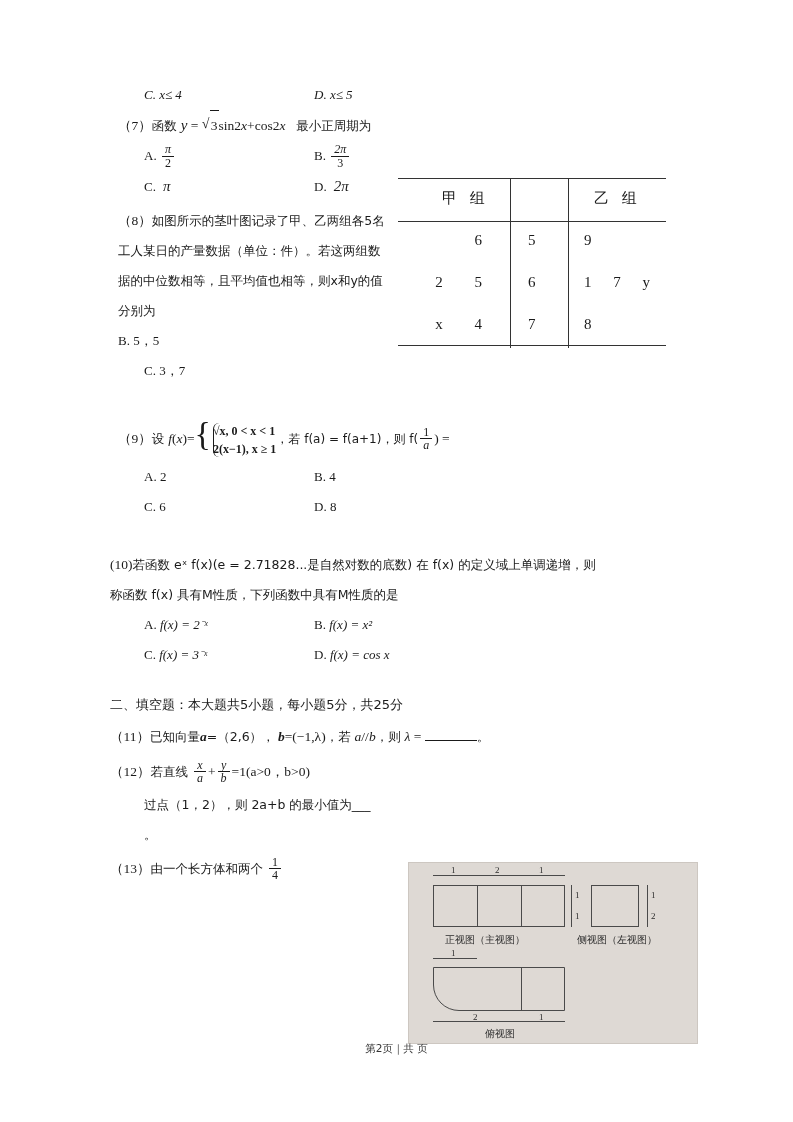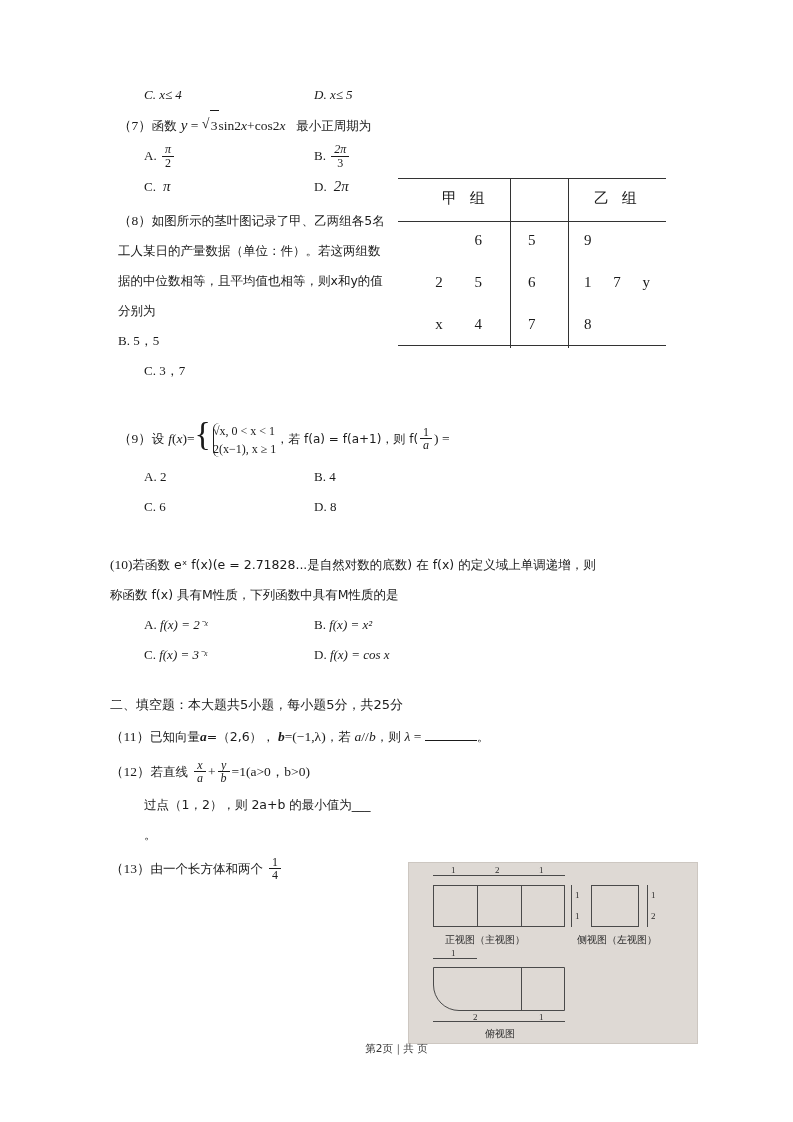--- a/index.html
+++ b/index.html
@@ -171,20 +171,21 @@
   }
   .blank-ul { display: inline-block; border-bottom: 1px solid #1a1a1a; width: 52px; }
   .cases {
     display: inline-block;
     position: relative;
     vertical-align: middle;
     padding-left: 10px;
     font-size: 12px;
     line-height: 1.5;
     text-align: left;
+    font-weight: bold;
   }
   .cases::before {
     content: "";
     position: absolute;
     left: 2px; top: 1px; bottom: 1px;
     width: 6px;
     border-left: 1.2px solid #1a1a1a;
     border-top-left-radius: 6px;
     border-bottom-left-radius: 6px;
   }

